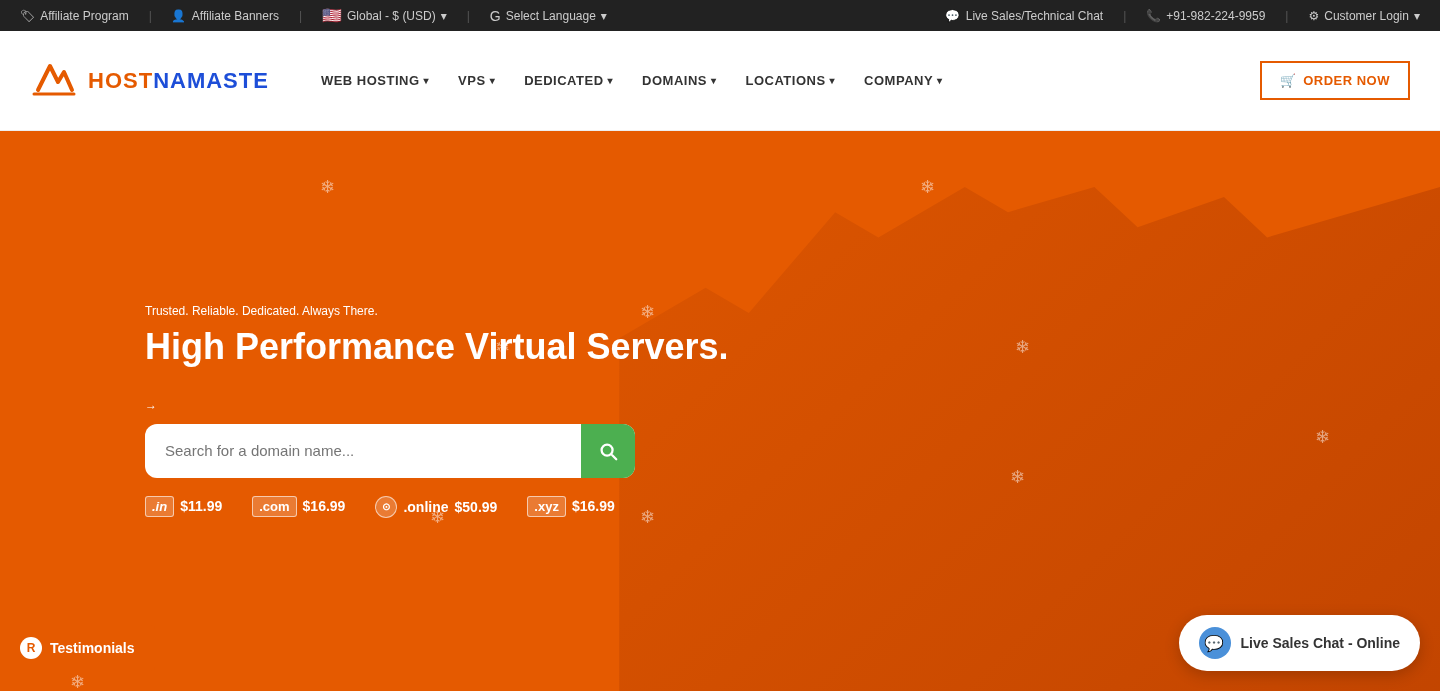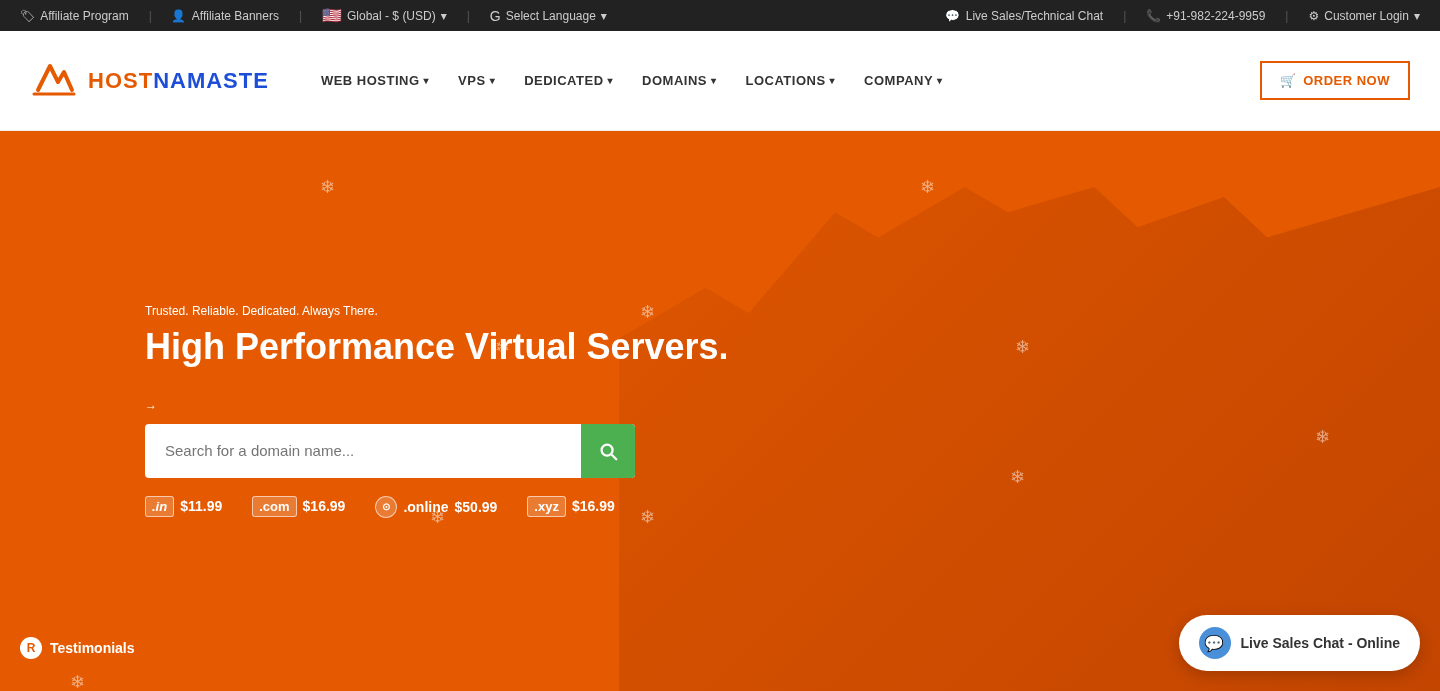--- a/index.html
+++ b/index.html
@@ -152,21 +152,21 @@
       display: flex;
       align-items: center;
       gap: 8px;
       position: relative;
       z-index: 2;
     }
     .search-box {
       display: flex;
       align-items: center;
       background: #fff;
-      border-radius: 4px;
+      border-radius: 12px;
       overflow: hidden;
       width: 490px;
       height: 54px;
       position: relative;
       z-index: 2;
       margin-bottom: 18px;
     }
     .search-box input {
       flex: 1;
       border: none;

